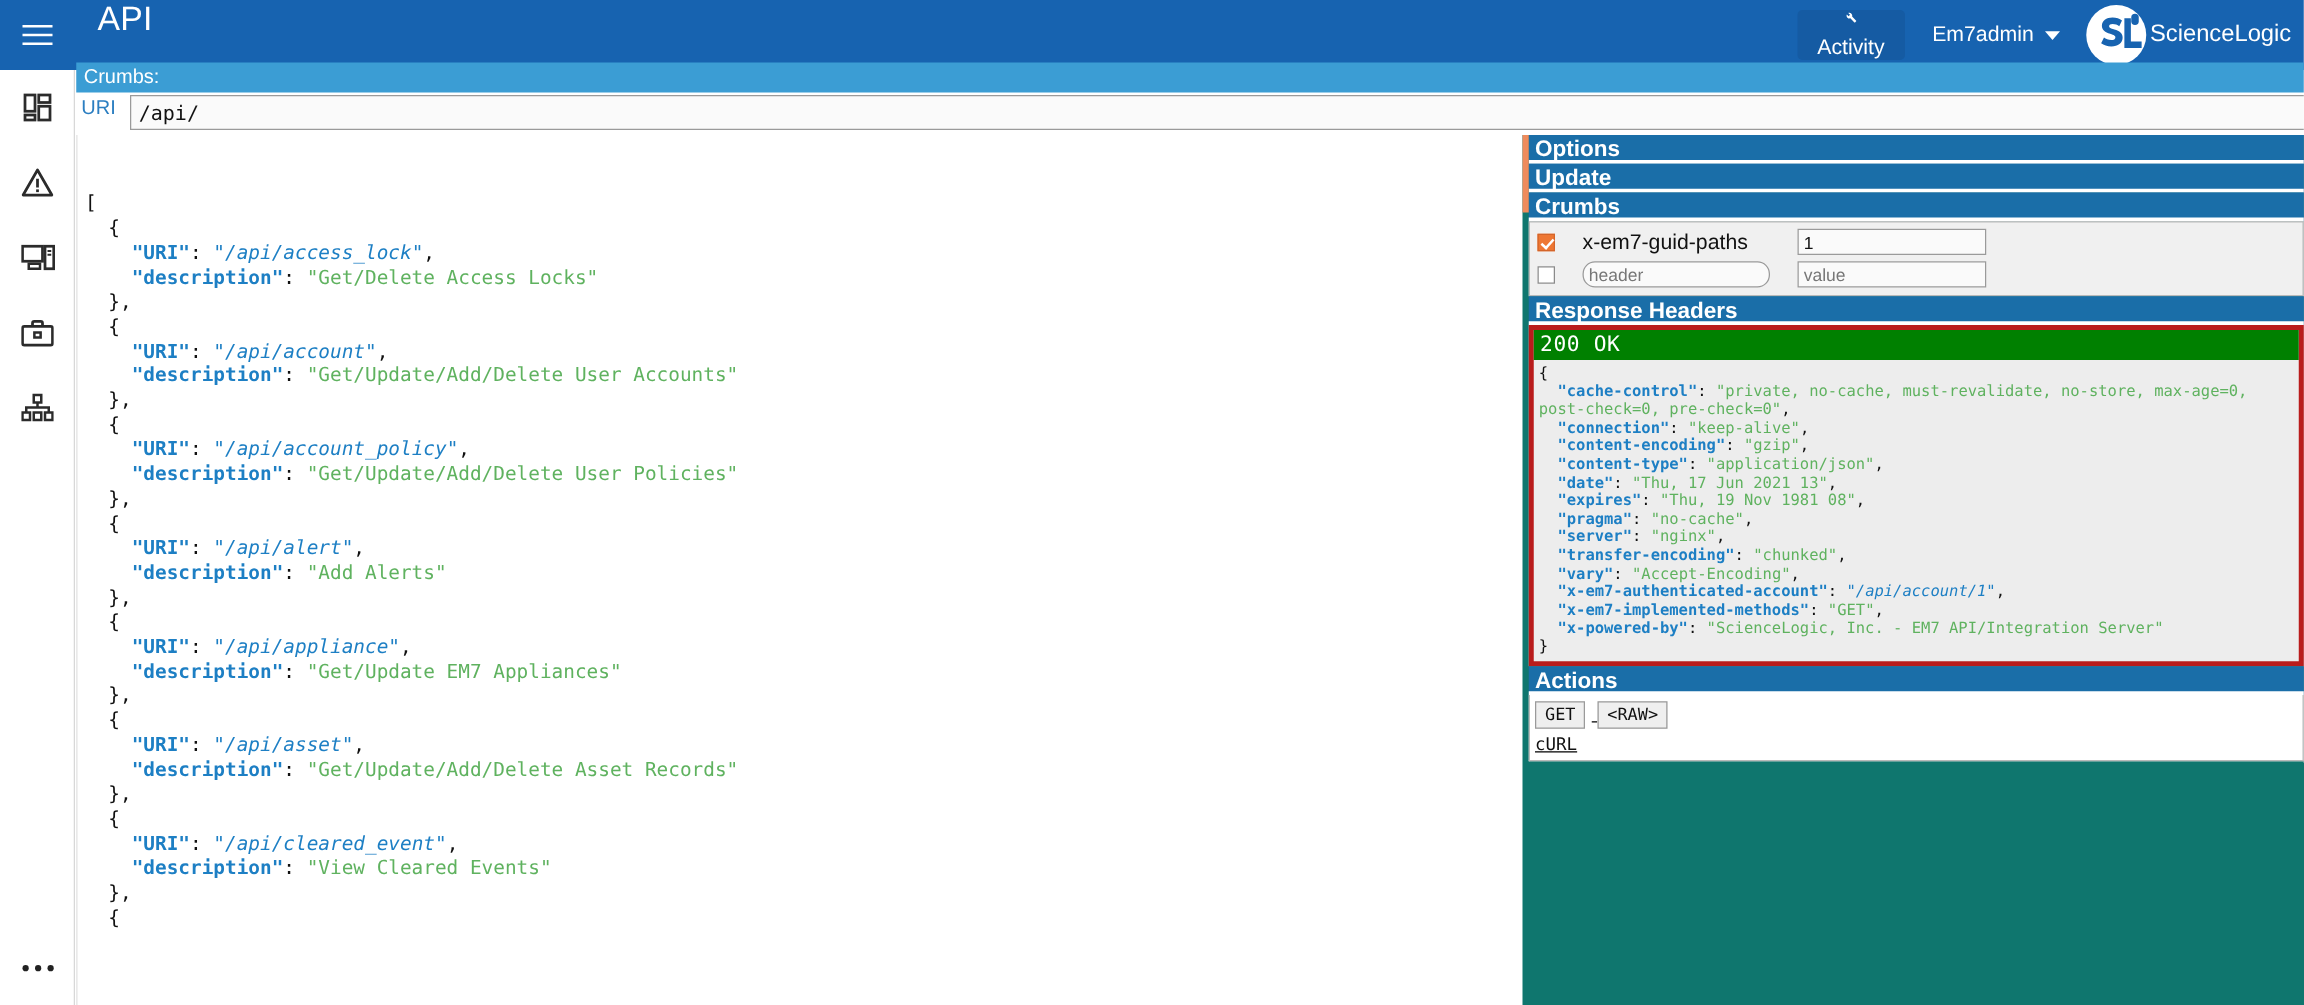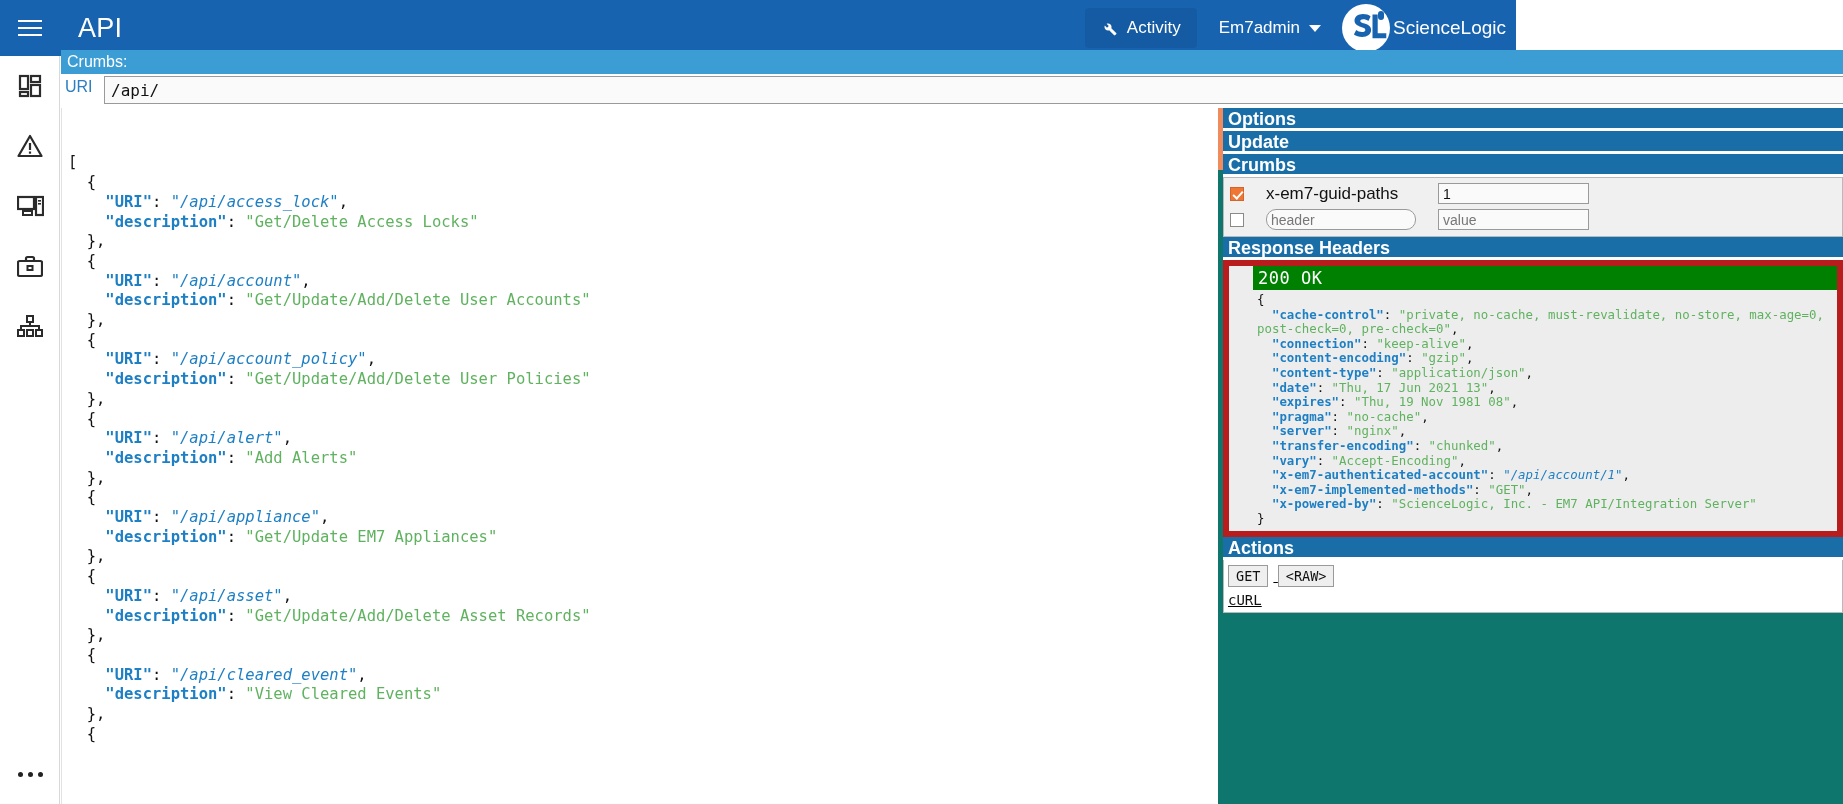--- a/index.html
+++ b/index.html
@@ -6,41 +6,41 @@
   html, body {
     margin: 0; padding: 0;
     width: 1843px; height: 804px;
     overflow: hidden;
     background: #ffffff;
     font-family: "Liberation Sans", sans-serif;
   }
 
   
   #topbar {
-    position: absolute; left: 0; top: 0; width: 1516px; height: 56px;
+    position: absolute; left: 0; top: 0; width: 1843px; height: 56px;
     background: #1763b0;
-    display: flex; align-items: center;
+    display: flex; 
   }
   #hamburger {
     width: 60px; height: 56px;
     display: flex; flex-direction: column; align-items: center; justify-content: center;
     gap: 5px; cursor: pointer;
   }
   #hamburger span { display: block; width: 24px; height: 2px; background: #ffffff; }
   #app-title {
     color: #ffffff; font-size: 27px; font-weight: 400;
     margin-left: 18px; letter-spacing: .2px;
   }
   #topbar-right {
     margin-left: auto; display: flex; align-items: center; height: 56px; padding-right: 10px;
   }
   #activity-button {
     display: flex; align-items: center; gap: 9px;
     background: #155ba3; border-radius: 4px;
-    height: 40px; padding: 0 16px; cursor: pointer;
+    height: 40px; padding: 0 16px; cursor: pointer; flex-direction: column;
   }
   #activity-button .label { color: #ffffff; font-size: 17px; }
   .wrench { width: 17px; height: 17px; display:block; }
   #user-menu {
     display: flex; align-items: center; gap: 9px;
     margin-left: 22px; cursor: pointer;
   }
   #user-menu .label { color: #ffffff; font-size: 17px; }
   .chev {
     width: 0; height: 0; border-left: 6px solid transparent;
@@ -141,21 +141,21 @@
     border: 1px solid #9a9a9a; background: #fafafa; height: 21px;
     font-size: 14px; color: #111; padding: 0 4px; outline: none;
     font-family: "Liberation Sans", sans-serif;
   }
   .tinput::placeholder { color: #777777; }
   #hdr-name-input { width: 150px; border-radius: 10px; }
   #hdr-value-input-1 { width: 151px; }
   #hdr-value-input-2 { width: 151px; }
 
   #resp-body {
-    margin-left: 5px; border: 6px solid #b91c1c; background: #ededed; padding-left: 24px;
+    margin-left: 5px; border: 4px solid #b91c1c; background: #ededed;
   }
   #status-line {
     background: #008000; color: #ffffff;
     font-family: "DejaVu Sans Mono", monospace; font-size: 17px;
     padding: 2px 5px; letter-spacing: .5px;
   }
   #resp-json {
     font-family: "DejaVu Sans Mono", monospace;
     font-size: 12.4px; line-height: 14.6px;
     padding: 3px 5px 4px 4px;

